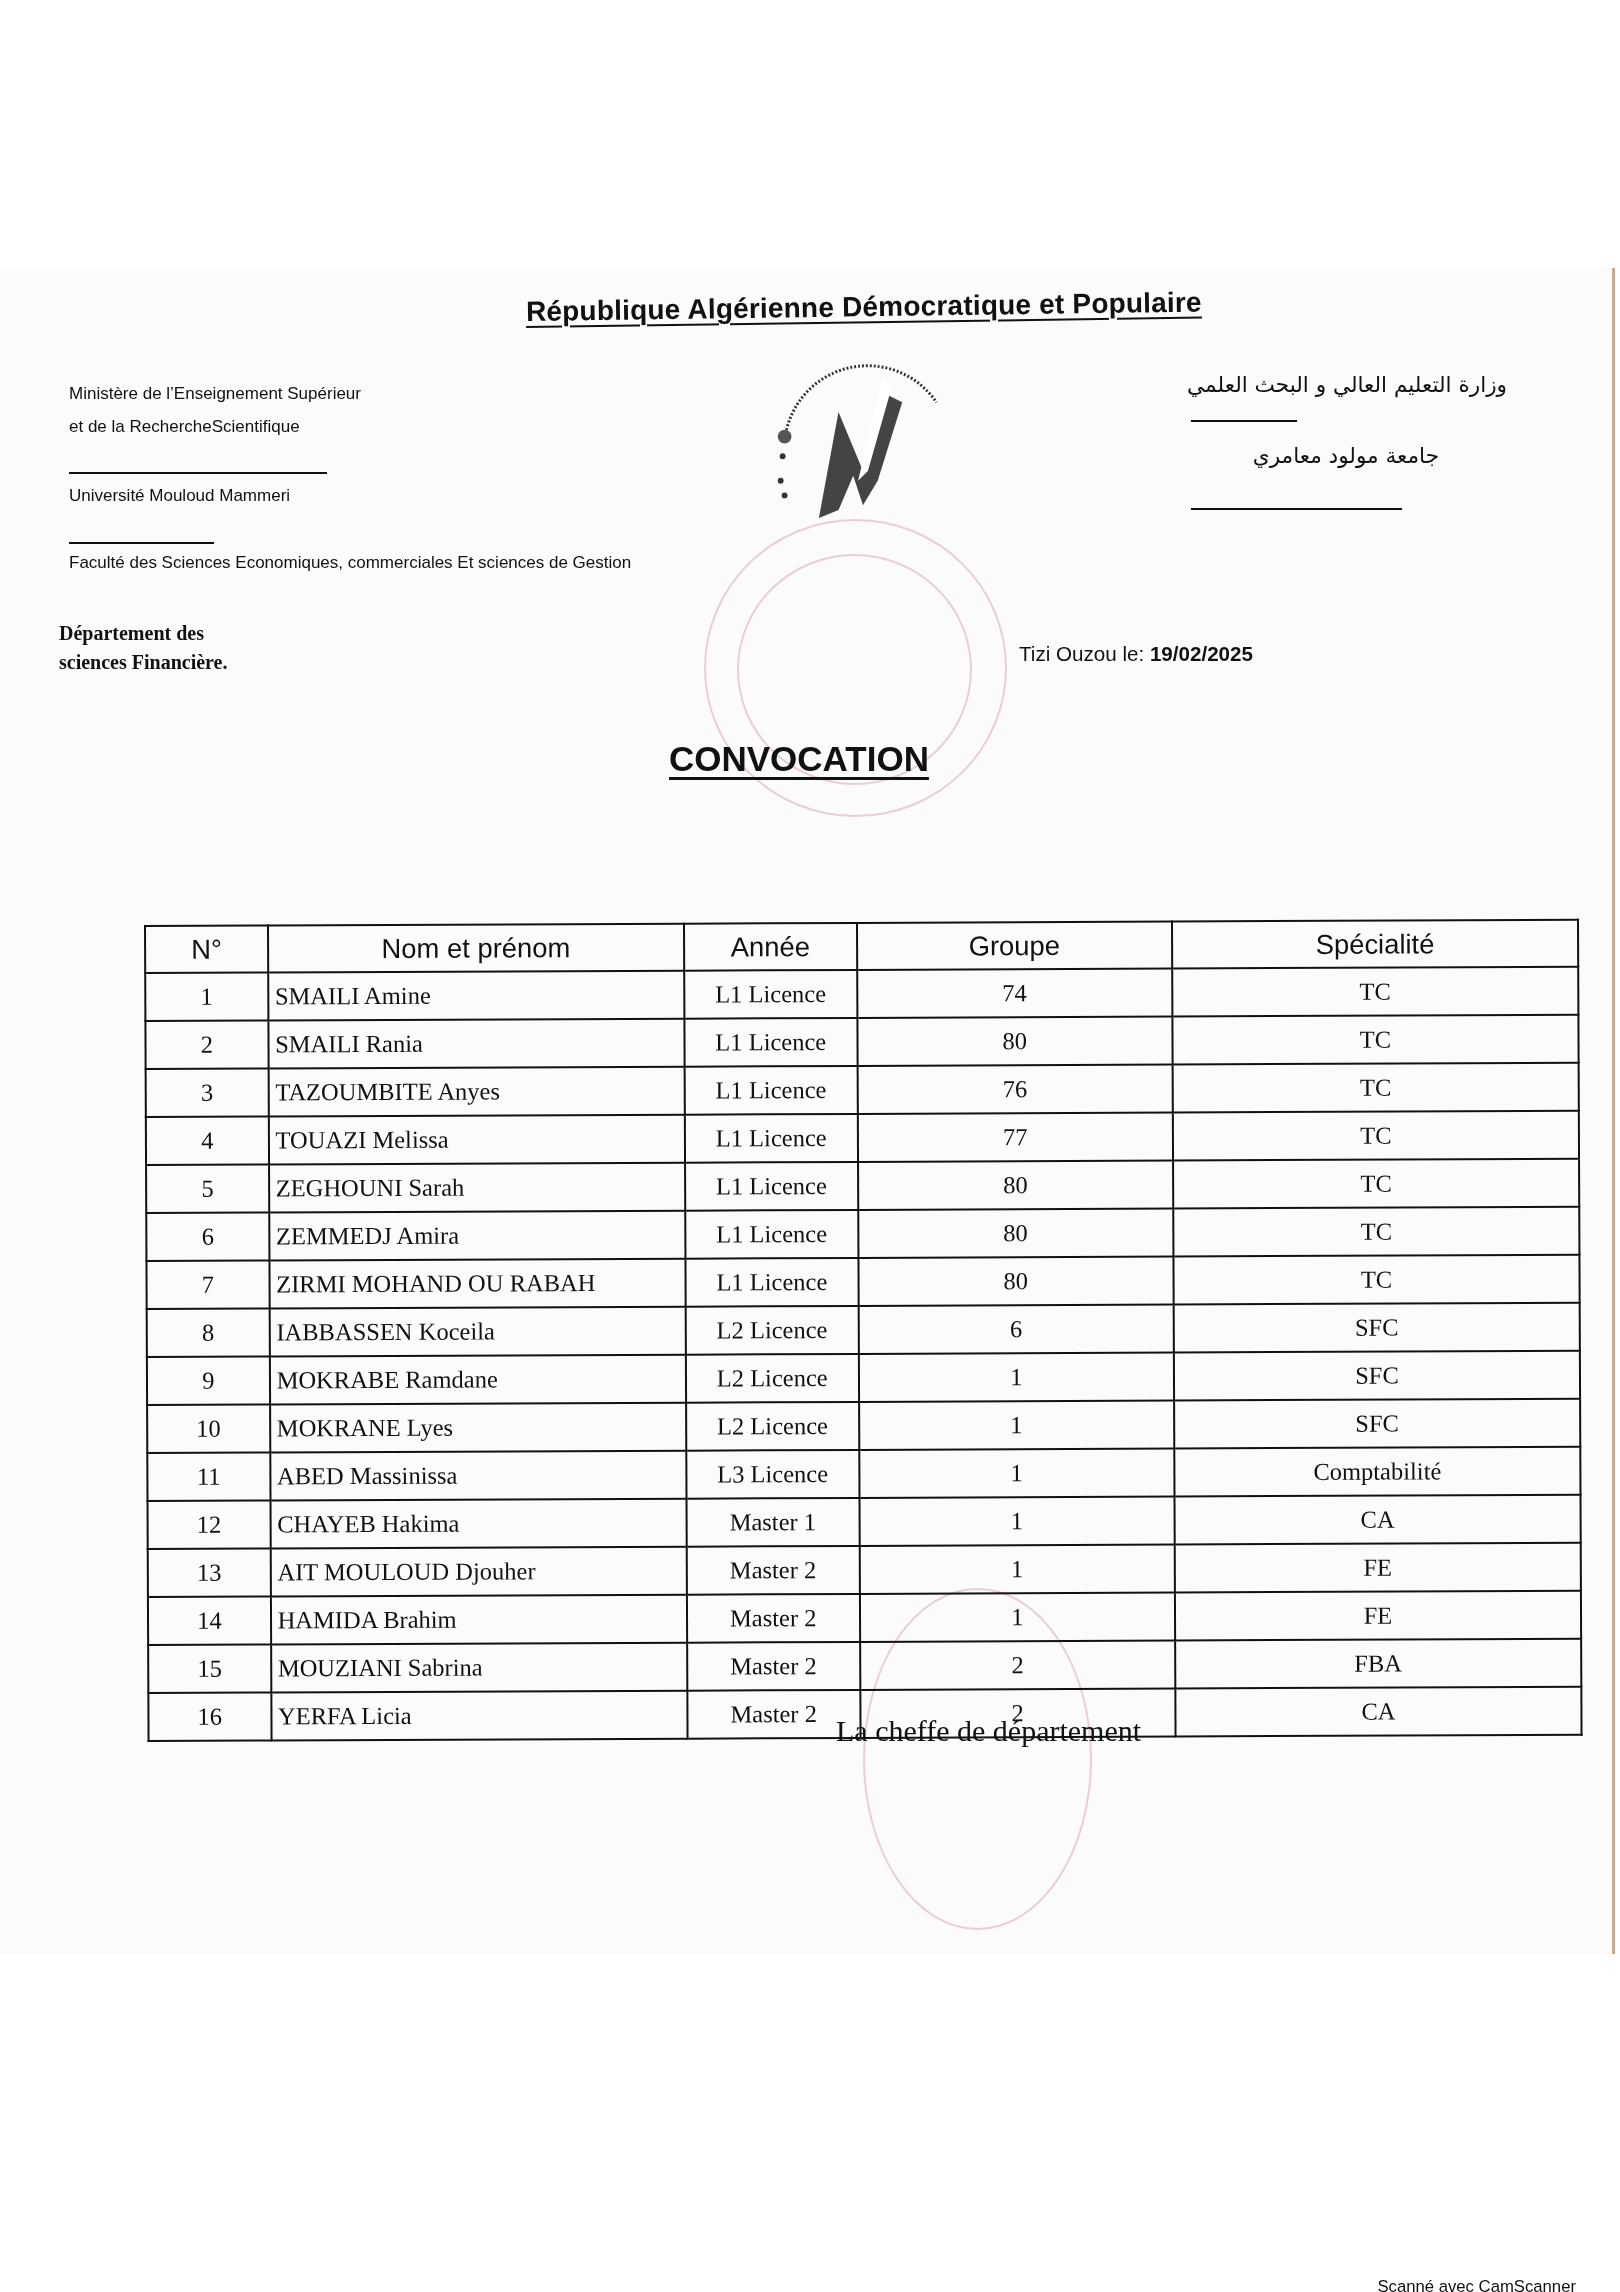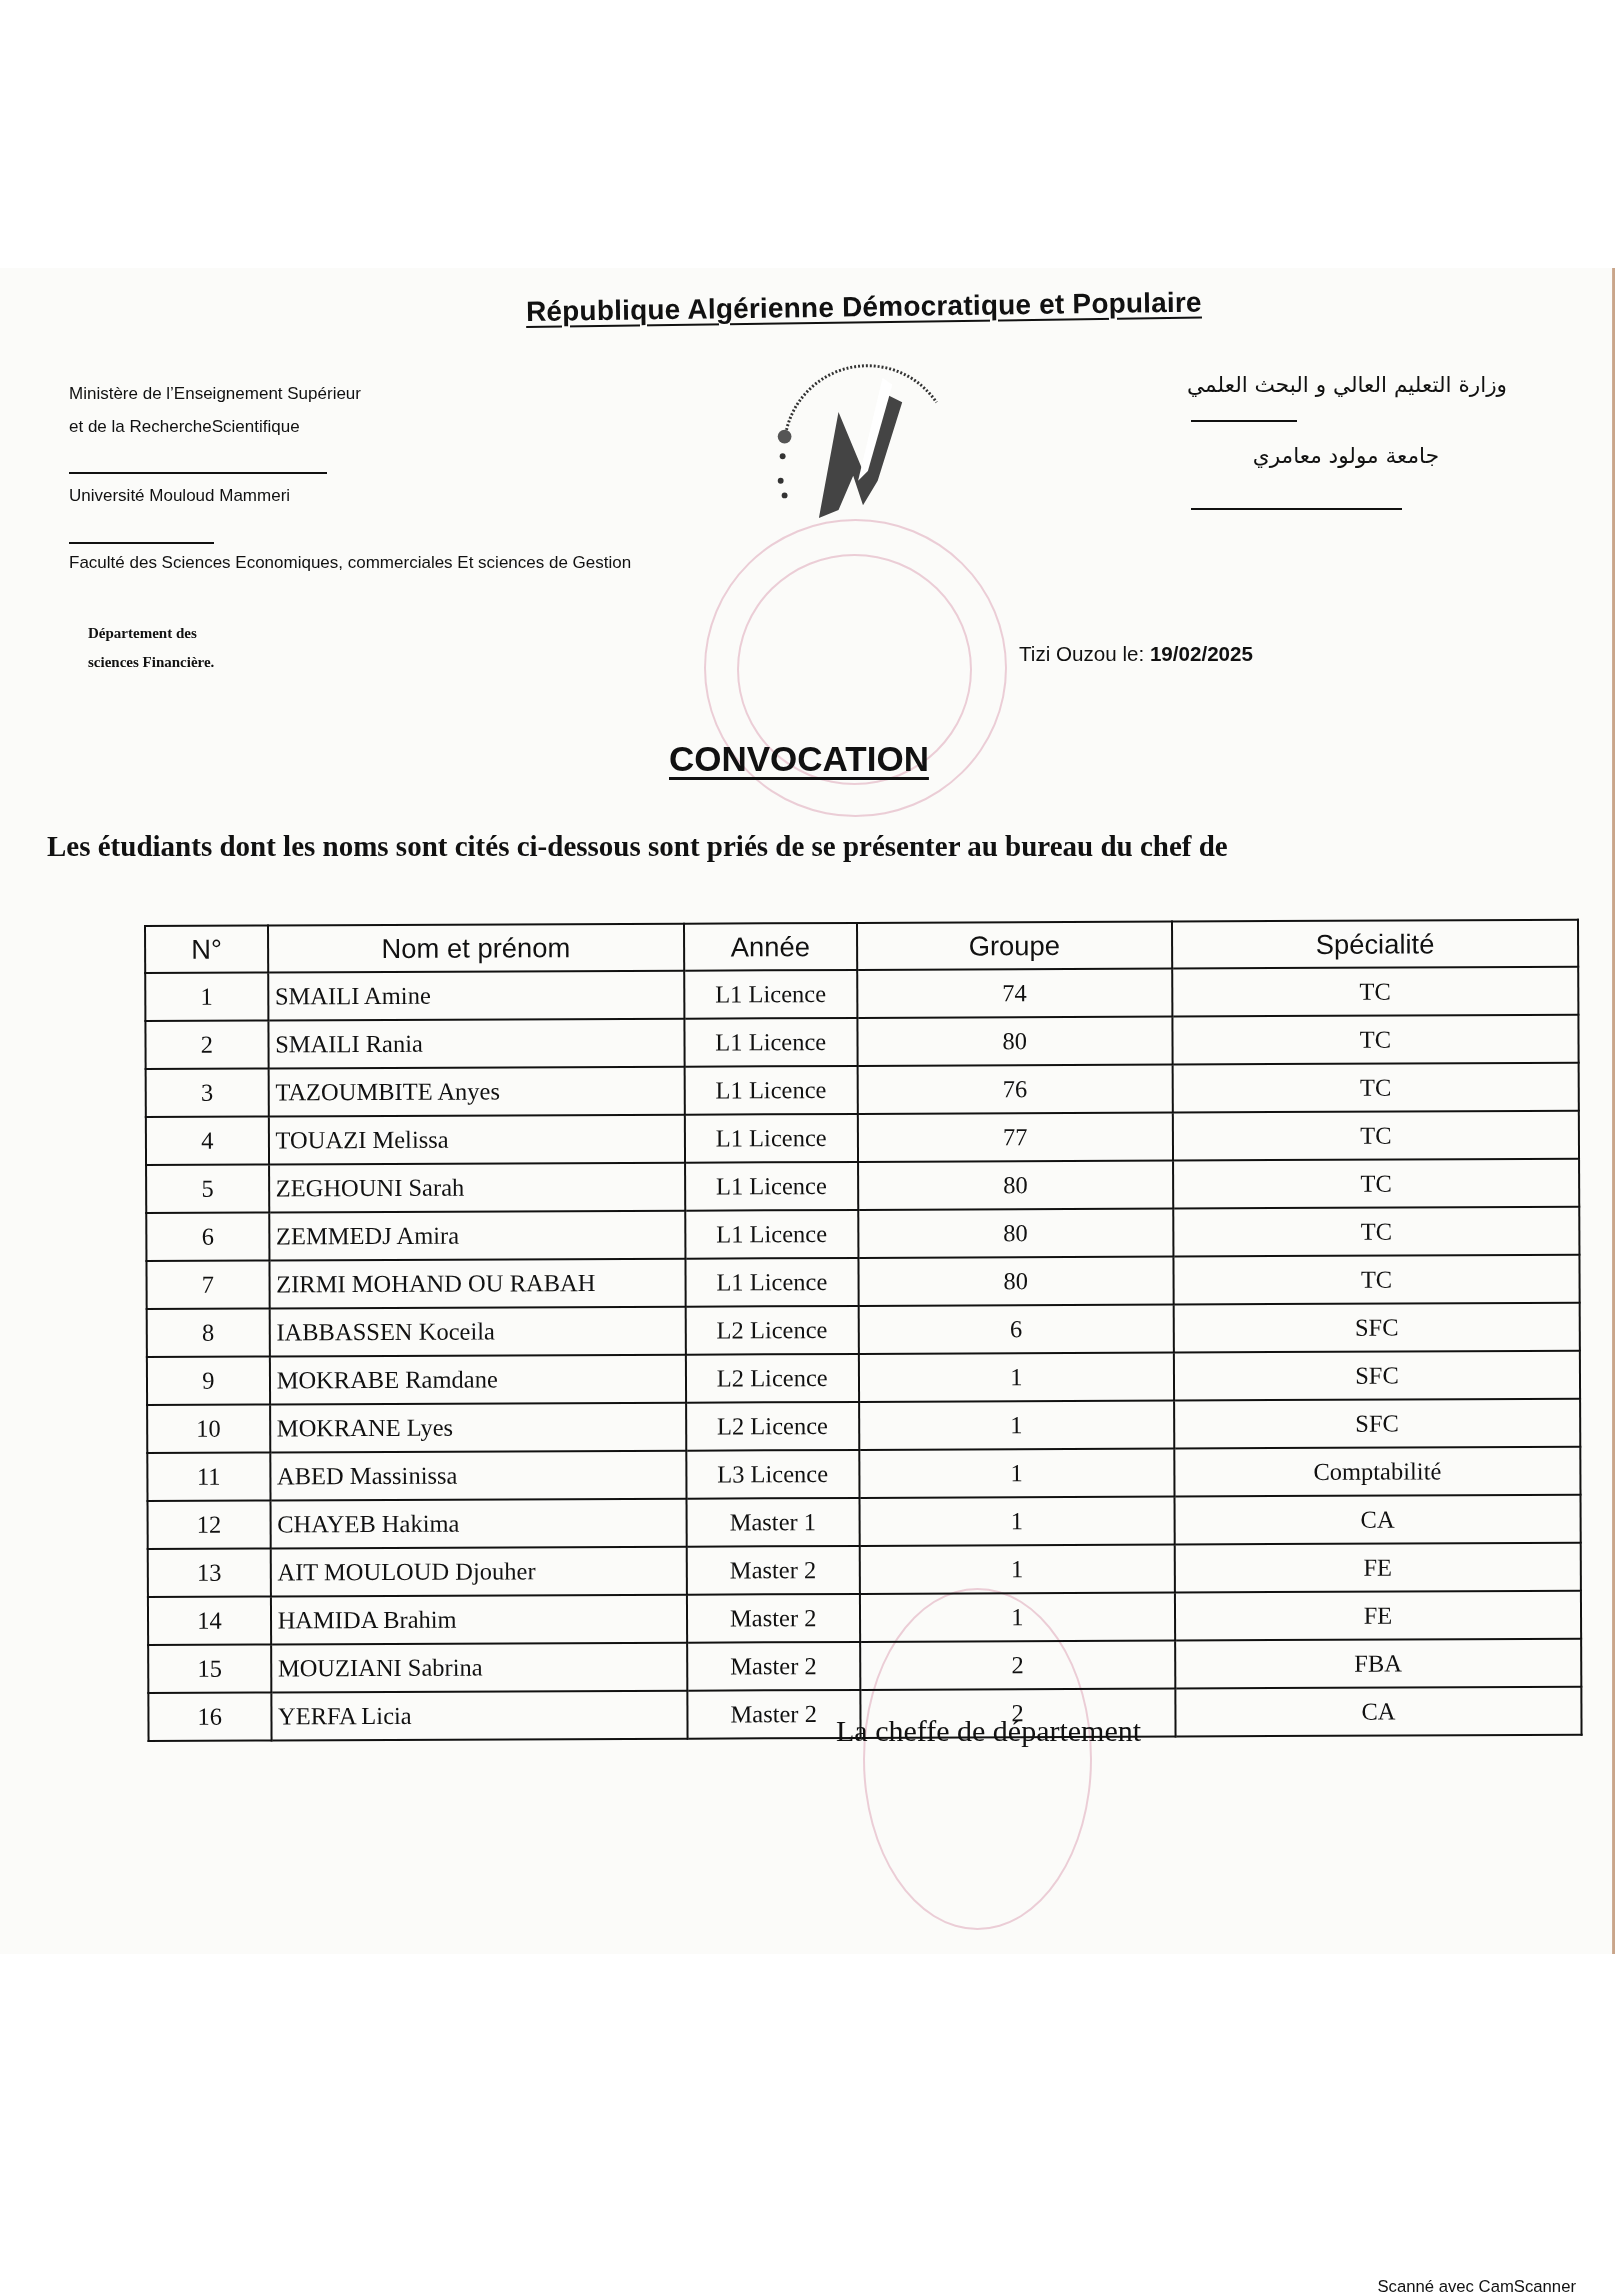--- a/index.html
+++ b/index.html
@@ -15,21 +15,21 @@
   .abs { position: absolute; }
   .sans { font-family: "Liberation Sans", "DejaVu Sans", sans-serif; }
   .republic {
     left: 526px; top: 296px; font-size: 28px; font-weight: bold; letter-spacing: 0.2px;
     text-decoration: underline; text-underline-offset: 4.9px; text-decoration-thickness: 2px;
     transform: rotate(-0.8deg); transform-origin: left center; white-space: nowrap;
   }
   .hdr-left { font-size: 17px; font-weight: normal; line-height: 33px; white-space: nowrap; }
   .rule { position: absolute; height: 2px; background: #111; }
   .arabic { direction: rtl; font-family: "DejaVu Sans", sans-serif; font-size: 21.6px; font-weight: normal; white-space: nowrap; }
-  .dept { font-family: "Liberation Serif", serif; font-size: 15px; font-weight: bold; line-height: 29px; margin-left: 29px; }
+  .dept { font-family: "Liberation Serif", serif; font-size: 20px; font-weight: bold; line-height: 29px; }
   .date { font-size: 20.6px; white-space: nowrap; }
   .date b { font-weight: bold; }
   .title {
     left: 669px; top: 739px; font-size: 35px; font-weight: bold; letter-spacing: 0px;
     text-decoration: underline; text-underline-offset: 5.9px; text-decoration-thickness: 2.9px; text-align: center;
   }
   .intro { left: 47px; top: 821px; width: 1529px; font-size: 29px; font-weight: bold; line-height: 51px; }
   table.conv {
     position: absolute; left: 144px; top: 925px; width: 1435px;
     border-collapse: collapse; transform: rotate(-0.25deg); transform-origin: left top;
@@ -88,21 +88,20 @@
 </div>
 
 <div class="abs sans date" style="left:1019px; top:642px;">
   <span>Tizi Ouzou le:</span>
   <b>19/02/2025</b>
 </div>
 
 <div class="abs sans title">CONVOCATION</div>
 
 <div class="abs intro">
-  <div>Les étudiants dont les noms sont cités ci-dessous sont priés de se présenter au bureau du chef de</div>
 </div>
 
 <table class="conv">
   <colgroup>
     <col style="width:123px">
       <col style="width:417px">
       <col style="width:173px">
       <col style="width:316px">
       <col style="width:407px">
   </colgroup>

